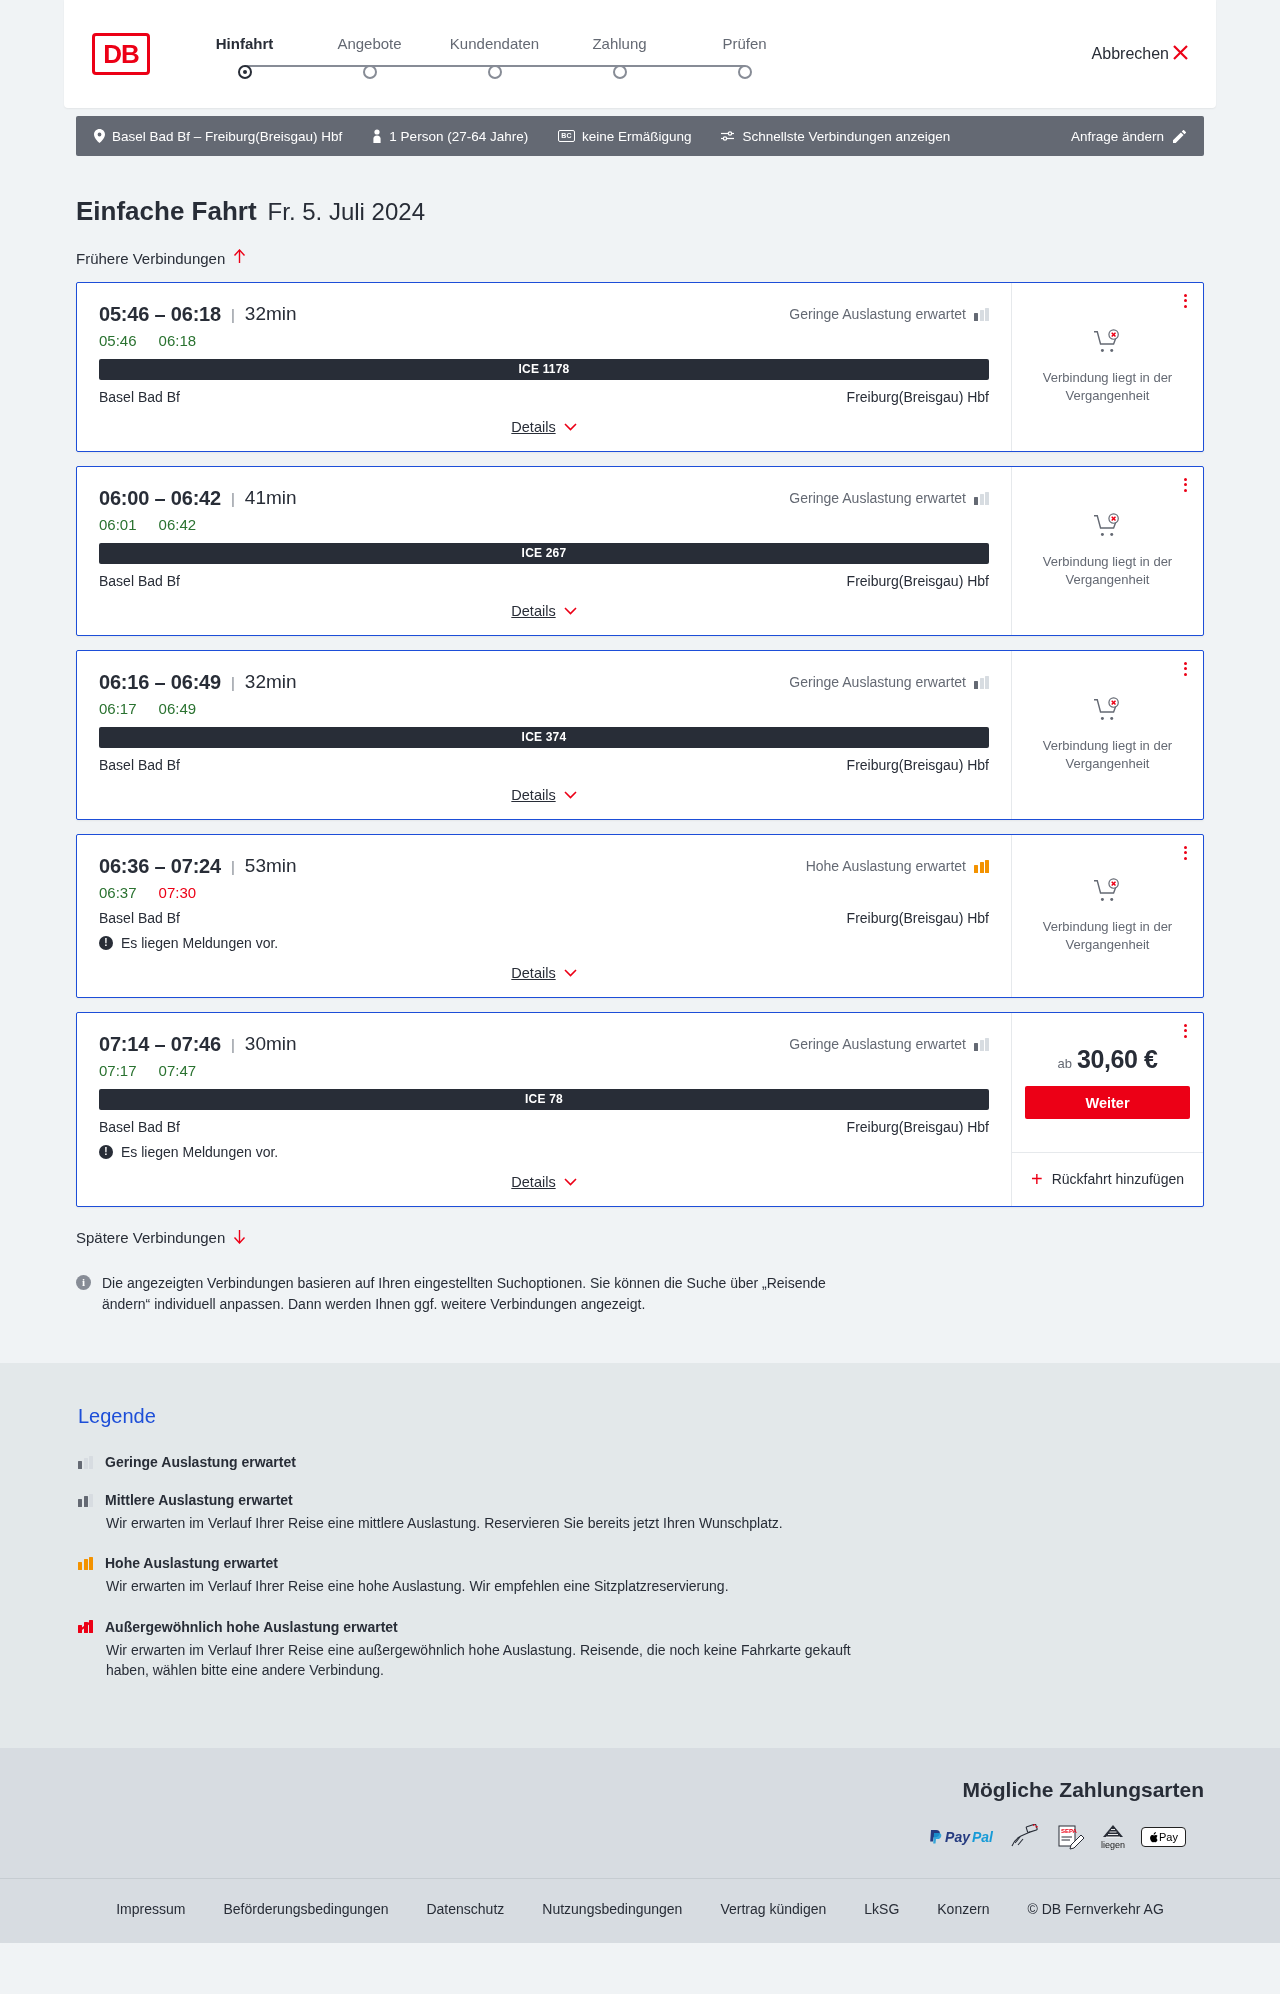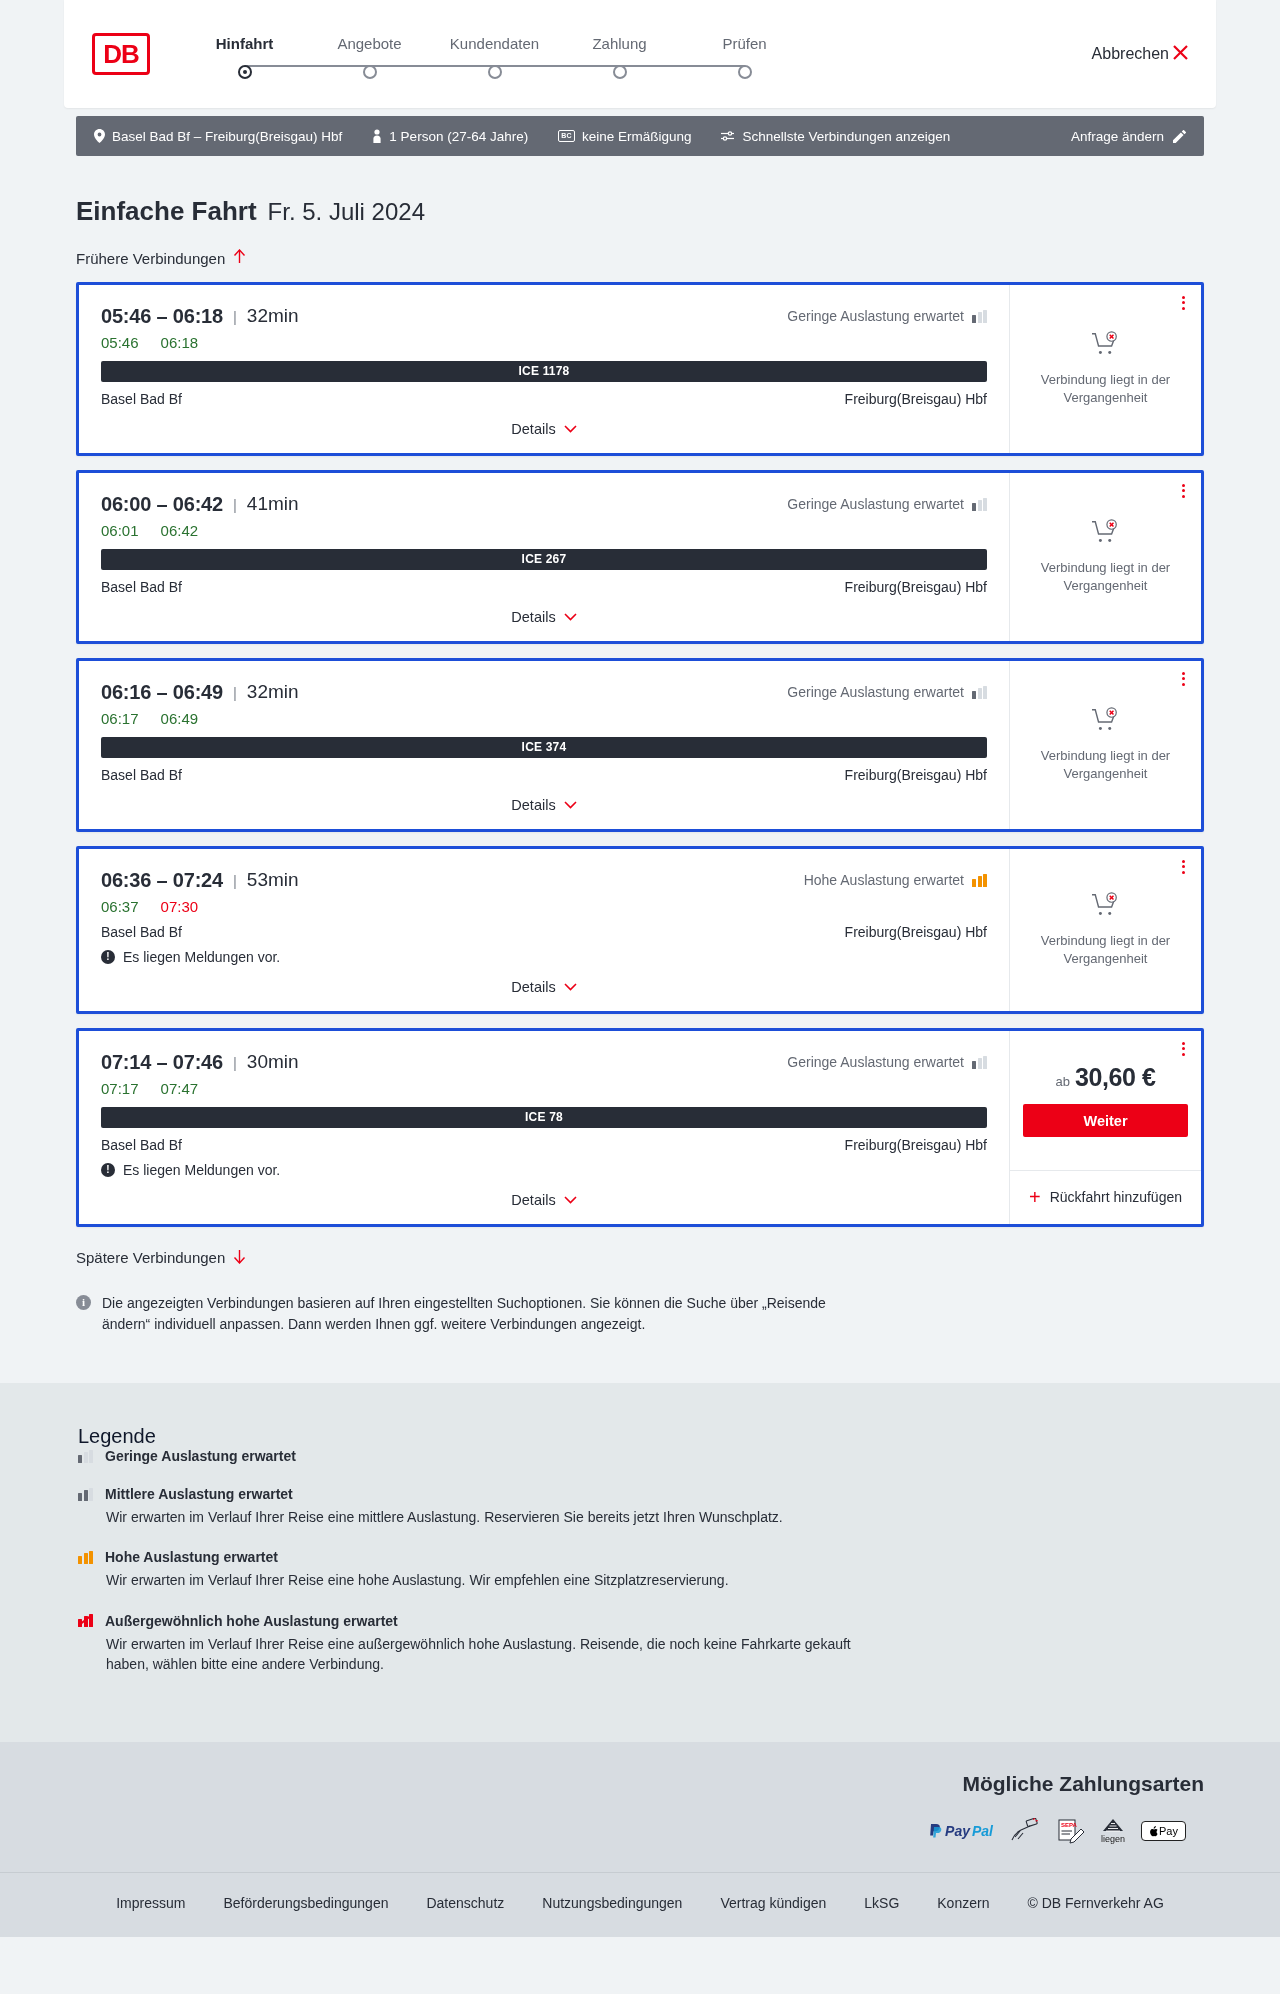--- a/index.html
+++ b/index.html
@@ -104,21 +104,21 @@
   .nav-link {
     display: inline-flex; align-items: center; gap: 8px;
     font-size: 15px; color: #282d37; margin-top: 22px; cursor: pointer;
   }
   .arrow-up, .arrow-down { color: #ec0016; font-size: 17px; line-height: 1; }
 
   
   .card {
     display: flex;
     background: #fff;
-    border: 3px solid #1d4ed8;
+    border: 1px solid #1d4ed8;
     margin-top: 14px;
     border-radius: 2px;
     box-shadow: 0 1px 2px rgba(0,0,0,.05);
     min-height: 148px;
   }
   .card-main { flex: 1; padding: 20px 22px 16px 22px; position: relative; }
   .row1 { display: flex; align-items: center; }
   .times { font-size: 20px; font-weight: bold; letter-spacing: -.2px; }
   .pipe { color: #878c96; margin: 0 10px; font-size: 15px; }
   .dur { font-size: 19px; color: #282d37; }
@@ -157,21 +157,21 @@
 
   .msg { margin-top: 9px; display: flex; align-items: center; gap: 8px; font-size: 14px; }
   .msg-ic {
     width: 14px; height: 14px; border-radius: 50%;
     background: #282d37; color: #fff; font-size: 10px; font-weight: bold;
     display: flex; align-items: center; justify-content: center; line-height: 1; flex: none;
   }
 
   .details {
     margin-top: 14px; display: flex; align-items: center; justify-content: center;
-    gap: 8px; font-size: 14.5px; cursor: pointer;
+    gap: 8px; font-size: 14.5px; cursor: pointer; text-decoration: underline;
   }
   .chev { color: #ec0016; font-size: 13px; }
 
   
   .card-side {
     width: 192px; flex: none;
     border-left: 1px solid #e6e9ec;
     position: relative;
     display: flex; flex-direction: column;
   }
@@ -214,21 +214,21 @@
   .info-ic {
     width: 15px; height: 15px; border-radius: 50%;
     background: #878c96; color: #fff; font-size: 11px; font-weight: bold;
     display: flex; align-items: center; justify-content: center;
     flex: none; margin-top: 2px; font-family: "Liberation Serif", serif;
   }
 
   
   .legend-sec { background: #e3e8ea; margin-top: 48px; padding: 42px 0 46px 0; }
   .legend-inner { width: 1128px; margin: 0 auto; padding-left: 2px; }
-  .legend-title { font-size: 20px; color: #0f172a; }
+  .legend-title { font-size: 20px; color: #1d4ed8; margin-bottom: 26px; }
   .leg-item { margin-bottom: 10px; }
   .leg-head { display: flex; align-items: center; gap: 12px; }
   .leg-label { font-size: 14px; font-weight: bold; }
   .leg-desc { font-size: 14px; margin-left: 28px; margin-top: 5px; line-height: 1.45; max-width: 760px; }
   .leg-spacer { height: 12px; }
 
   .u-vhigh-ic { display: flex; align-items: flex-end; gap: 1.5px; height: 13px; position: relative; }
   .u-vhigh-ic i { display: block; width: 4px; background: #ec0016; border-radius: .5px; }
   .u-vhigh-ic i:nth-child(1) { height: 8px; }
   .u-vhigh-ic i:nth-child(2) { height: 11px; }

